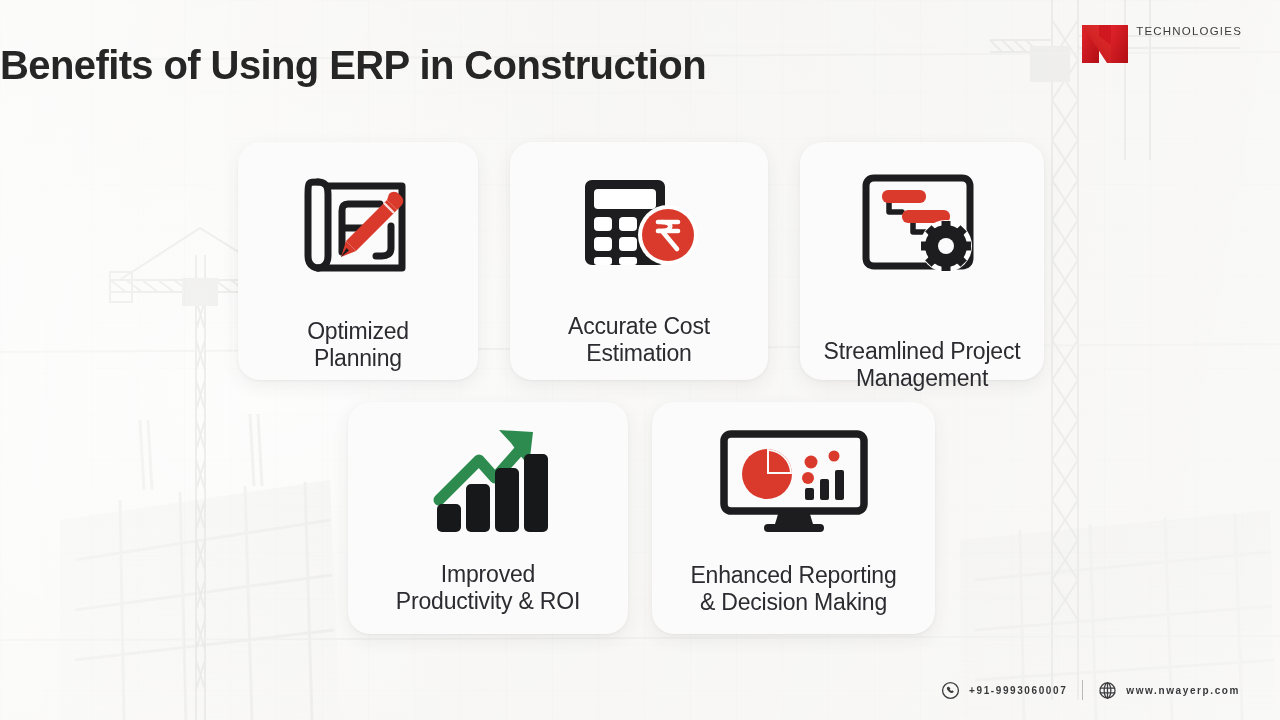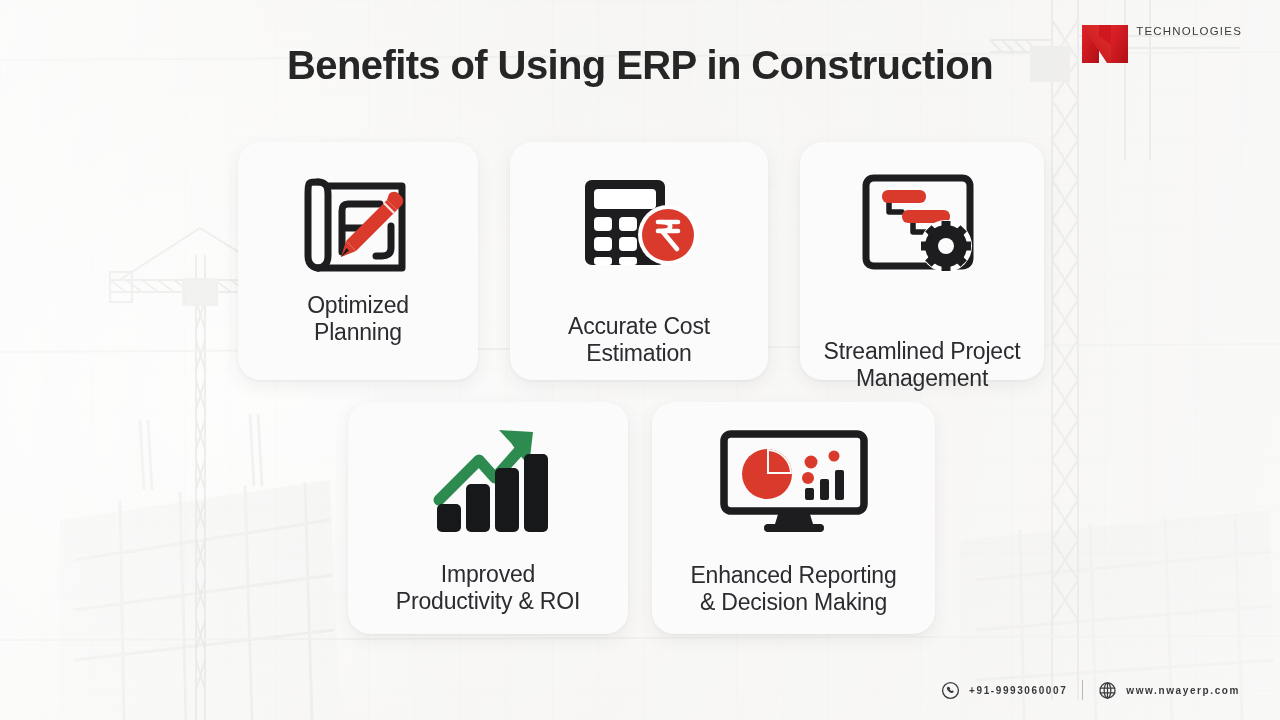--- a/index.html
+++ b/index.html
@@ -81,21 +81,20 @@
     text-align: right;
     margin-top: 1px;
   }
 
   
   .title {
     position: absolute;
     top: 43px;
     left: 0;
     width: 1280px;
-    text-align: center;
     font-family: "Liberation Sans", sans-serif;
     font-weight: bold;
     font-size: 40px;
     letter-spacing: -0.6px;
     color: #262626;
   }
 
   
   .card {
     position: absolute;
@@ -128,21 +127,21 @@
   
   #card-4 { left: 348px;  top: 402px; width: 280px; height: 232px; }
   #card-5 { left: 652px;  top: 402px; width: 283px; height: 232px; }
 
   #card-1 .card-icon { margin-top: 26px; height: 110px; }
   #card-2 .card-icon { margin-top: 24px; height: 112px; }
   #card-3 .card-icon { margin-top: 26px; height: 112px; }
   #card-4 .card-icon { margin-top: 20px; height: 115px; }
   #card-5 .card-icon { margin-top: 24px; height: 110px; }
 
-  #card-1 .card-label { margin-top: 14px; }
+  #card-1 .card-label { margin-top: 40px; }
   #card-2 .card-label { margin-top: 35px; }
   #card-3 .card-label { margin-top: 22px; }
   #card-4 .card-label { margin-top: 24px; }
   #card-5 .card-label { margin-top: 26px; }
 
   
   .footer {
     position: absolute;
     right: 40px;
     bottom: 18px;

